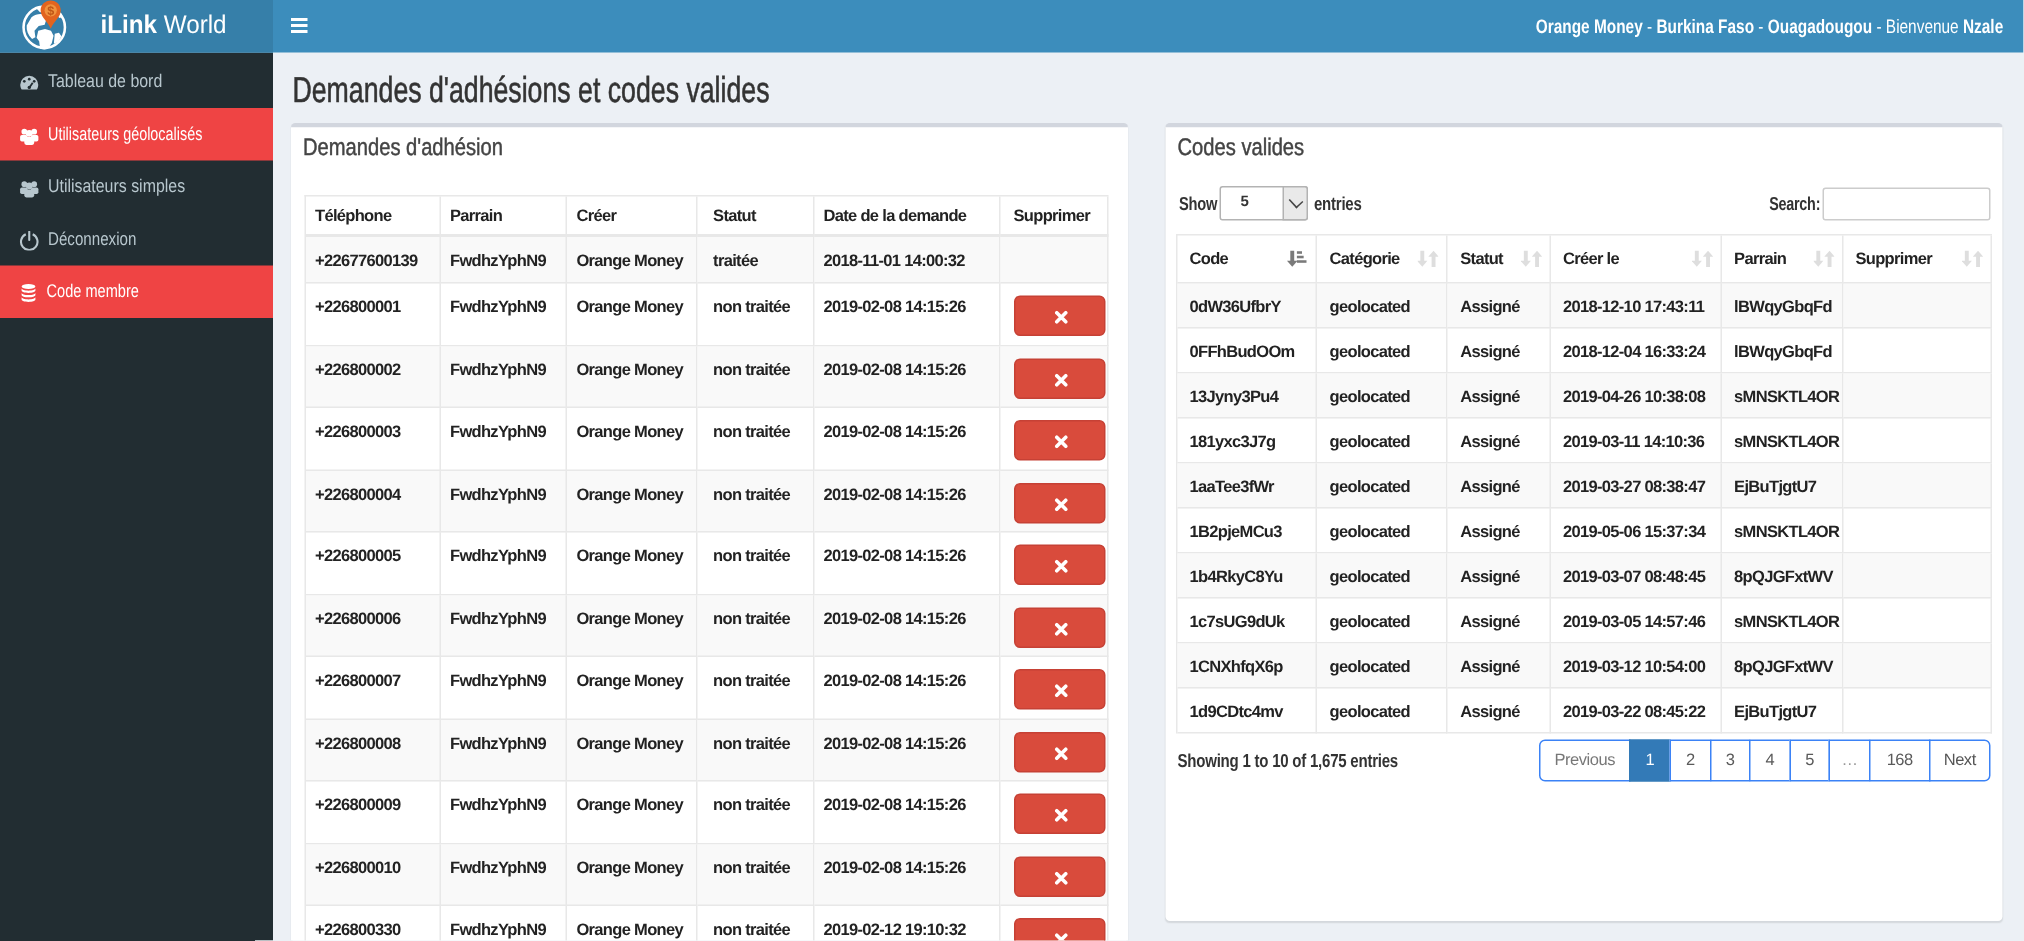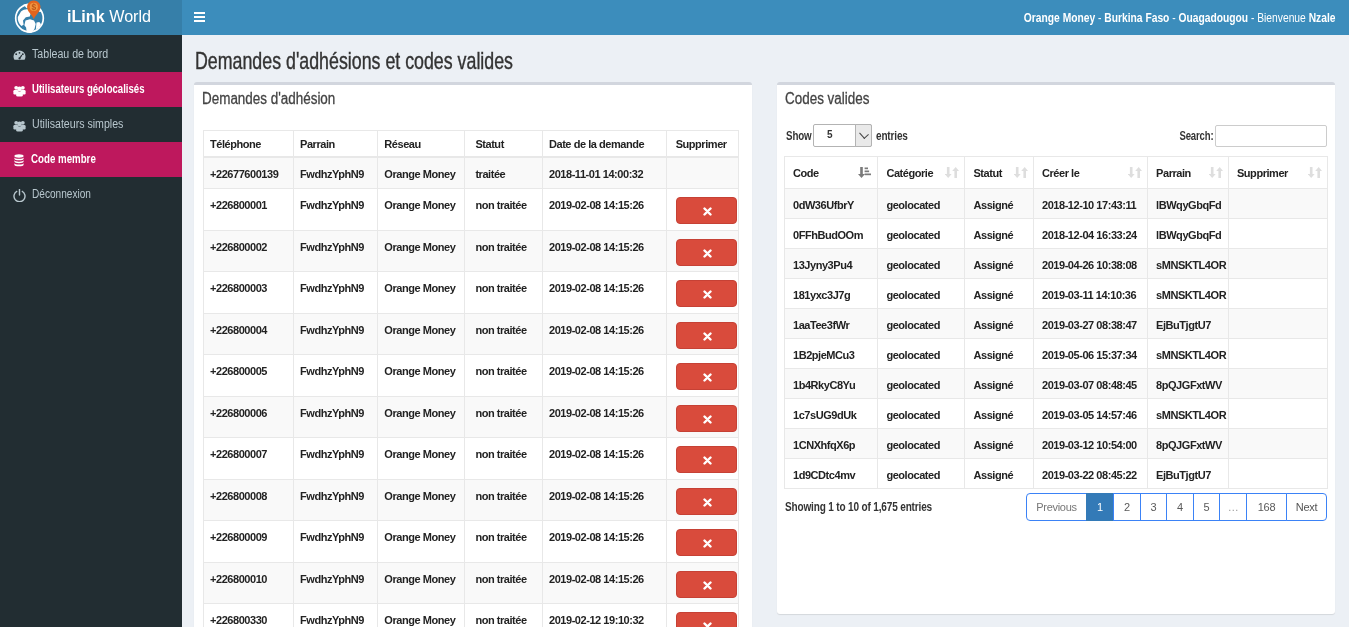--- a/index.html
+++ b/index.html
@@ -15,21 +15,21 @@
 .hamburger { position:absolute; left:194px; top:12px; width:11px; }
 .hamburger div { height:2px; background:#fff; margin-bottom:2px; }
 .nav-right { position:absolute; right:14px; top:0; height:35px; line-height:35px; color:#fff; font-size:13px; white-space:nowrap; transform:scaleX(0.79); transform-origin:100% 50%; }
 .nav-right b { font-weight:700; }
 
 
 .sidebar { position:absolute; top:35px; left:0; width:182px; height:592px; background:#222d32; padding-top:2px; }
 .menu-item { height:35px; line-height:35px; color:#b8c7ce; font-size:12.3px; white-space:nowrap; }
 .menu-item svg { position:relative; top:3.5px; margin-left:13px; margin-right:6px; }
 .menu-item .mt { display:inline-block; transform-origin:0 50%; }
-.menu-item.active { background:#be185d; color:#fff; font-weight:700; }
+.menu-item.active { background:#ef4444; color:#fff; font-weight:400; }
 
 
 h1.page { position:absolute; left:195px; top:49px; -webkit-text-stroke:0.4px #333; font-size:24px; font-weight:400; color:#333; white-space:nowrap; line-height:1; transform:scaleX(0.7415); transform-origin:0 0; }
 
 .box { position:absolute; background:#fff; border-top:3px solid #d2d6de; border-radius:3px; box-shadow:0 1px 1px rgba(0,0,0,0.1); }
 .box-title { position:absolute; left:8px; top:5px; font-size:16px; color:#444; -webkit-text-stroke:0.3px #444; font-weight:400; white-space:nowrap; transform:scaleX(0.84); transform-origin:0 0; }
 #box-left { left:194px; top:82px; width:558px; height:600px; }
 #box-right { left:777px; top:82px; width:558px; height:532px; }
 
 table { border-collapse:separate; border-spacing:0; table-layout:fixed; font-size:11px; letter-spacing:-0.45px; }
@@ -104,34 +104,34 @@
   <div class="menu-item"><svg width="13" height="12" viewBox="0 0 13 12">
         <g fill="#b8c7ce">
           <circle cx="3.2" cy="2.8" r="1.9"></circle>
           <circle cx="9.8" cy="2.8" r="1.9"></circle>
           <rect x="0.4" y="5" width="5" height="4.4" rx="1.2"></rect>
           <rect x="7.6" y="5" width="5" height="4.4" rx="1.2"></rect>
           <circle cx="6.5" cy="3.9" r="2.3"></circle>
           <rect x="3.2" y="6.4" width="6.6" height="5.2" rx="1.4"></rect>
         </g>
       </svg><span class="mt" id="mt3" style="transform:scaleX(0.8629)">Utilisateurs simples</span></div>
+  <div class="menu-item"><svg width="13" height="13" viewBox="0 0 13 13">
+        <g fill="none" stroke="#b8c7ce" stroke-width="1.4">
+          <path d="M4.2 2.2a5.5 5.5 0 1 0 4.6 0"></path>
+          <path d="M6.5 0.5v5.5" stroke-linecap="round"></path>
+        </g>
+      </svg><span class="mt" id="mt5" style="transform:scaleX(0.8204)">Déconnexion</span></div>
   <div class="menu-item active"><svg width="12" height="13" viewBox="0 0 12 13">
         <g fill="#fff">
           <ellipse cx="6" cy="2" rx="4.6" ry="1.7"></ellipse>
           <path d="M1.4 3.2c0 .9 2.06 1.6 4.6 1.6s4.6-.7 4.6-1.6v1.5c0 .9-2.06 1.6-4.6 1.6s-4.6-.7-4.6-1.6z"></path>
           <path d="M1.4 6.1c0 .9 2.06 1.6 4.6 1.6s4.6-.7 4.6-1.6v1.5c0 .9-2.06 1.6-4.6 1.6s-4.6-.7-4.6-1.6z"></path>
           <path d="M1.4 9c0 .9 2.06 1.6 4.6 1.6s4.6-.7 4.6-1.6v1.7c0 .9-2.06 1.6-4.6 1.6s-4.6-.7-4.6-1.6z"></path>
         </g>
       </svg><span class="mt" id="mt4" style="transform:scaleX(0.7901)">Code membre</span></div>
-  <div class="menu-item"><svg width="13" height="13" viewBox="0 0 13 13">
-        <g fill="none" stroke="#b8c7ce" stroke-width="1.4">
-          <path d="M4.2 2.2a5.5 5.5 0 1 0 4.6 0"></path>
-          <path d="M6.5 0.5v5.5" stroke-linecap="round"></path>
-        </g>
-      </svg><span class="mt" id="mt5" style="transform:scaleX(0.8204)">Déconnexion</span></div>
 </div>
 
 <div class="topbar">
   <div class="logo">
     <svg width="48" height="35" viewBox="0 0 48 35" style="position:absolute;left:13px;top:0">
       <circle cx="16.5" cy="18.2" r="13.8" fill="none" stroke="#fff" stroke-width="1.7"></circle>
       <g fill="#fff">
         <path d="M8 11.5c2.5-2 5.5-2.6 7.5-2l2.5 3-1.2 4-4 .8-2.8 3.2.6 4.3-2.2 1.2c-2.7-2.6-3.9-5.6-3.6-9z"></path>
         <path d="M12.5 20.5l4.5-1.2 4 1.2 1.7 3.4-1.2 5-2.8 3.8c-1.7.4-3.7.2-5-.2l-.6-5-1.7-2.3z"></path>
         <path d="M23.5 22.5l2.8-.6 1.7 2.3-2.3 3.8-2.8 1.2z"></path>
@@ -162,21 +162,21 @@
         <col style="width:84.3px">
         <col style="width:87.1px">
         <col style="width:77.6px">
         <col style="width:123.7px">
         <col style="width:72.7px">
       </colgroup>
     <thead>
       <tr>
           <th>Téléphone</th>
           <th>Parrain</th>
-          <th>Réseau</th>
+          <th>Créer</th>
           <th>Statut</th>
           <th>Date de la demande</th>
           <th>Supprimer</th>
         </tr>
     </thead>
     <tbody>
       <tr class="odd first">
           <td>+22677600139</td>
           <td>FwdhzYphN9</td>
           <td>Orange Money</td>

